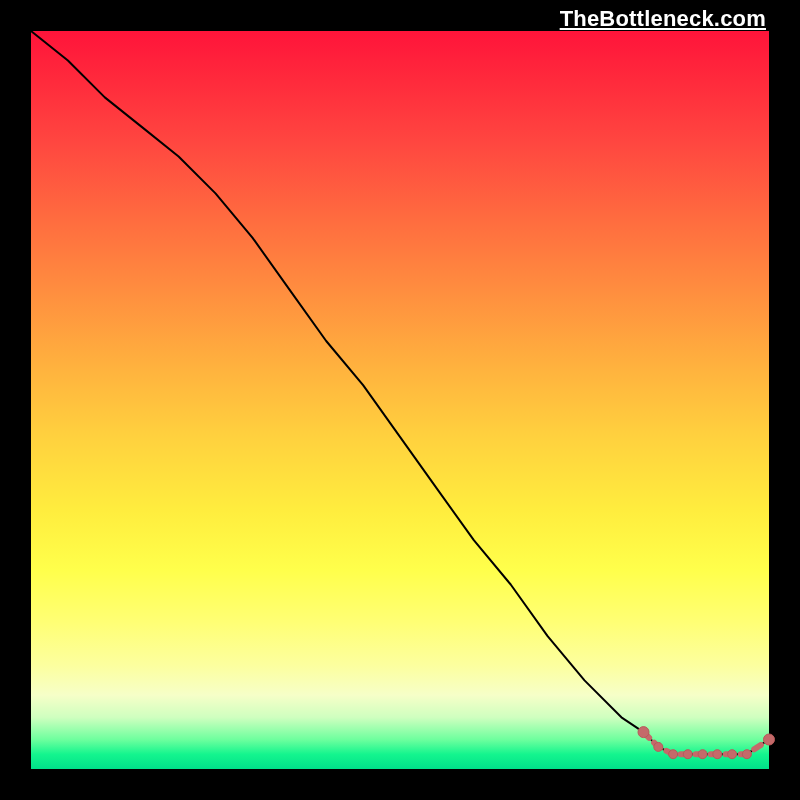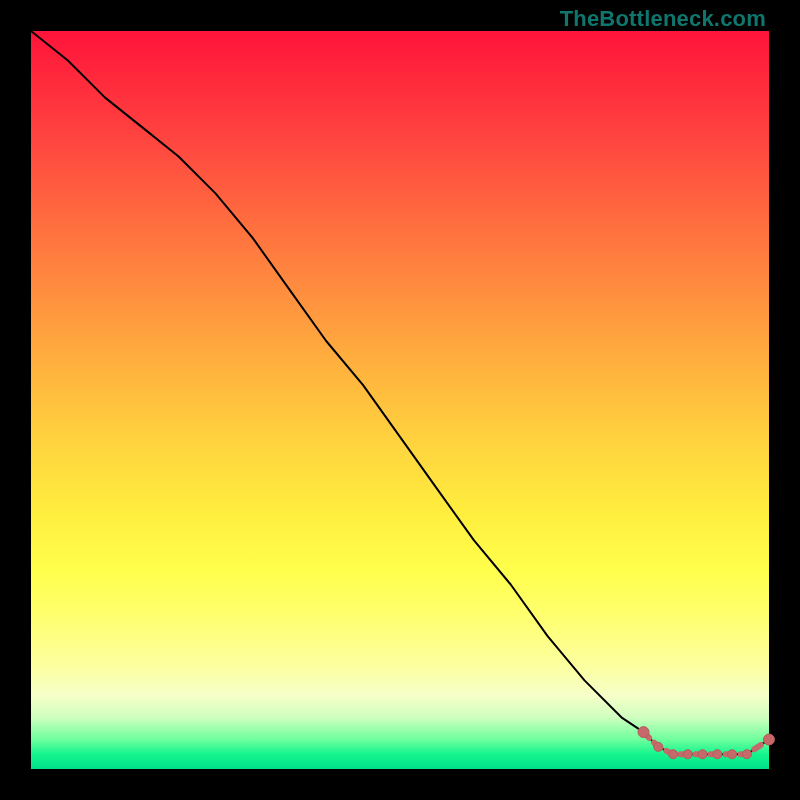--- a/index.html
+++ b/index.html
@@ -39,25 +39,26 @@
       #cfffbf 93%,
       #6eff9e 96%,
       #14f58e 98%,
       #00e08a 100%
     );
   }
   .watermark {
     position: absolute;
     top: 6px;
     right: 34px;
-    color: #0f766e;
+    color: #ffffff;
     font-size: 22px;
     font-weight: 600;
     letter-spacing: 0.2px;
     user-select: none;
+    text-decoration: underline;
   }
   svg.lines {
     position: absolute;
     left: 0;
     top: 0;
     width: 800px;
     height: 800px;
     pointer-events: none;
   }
 </style>

